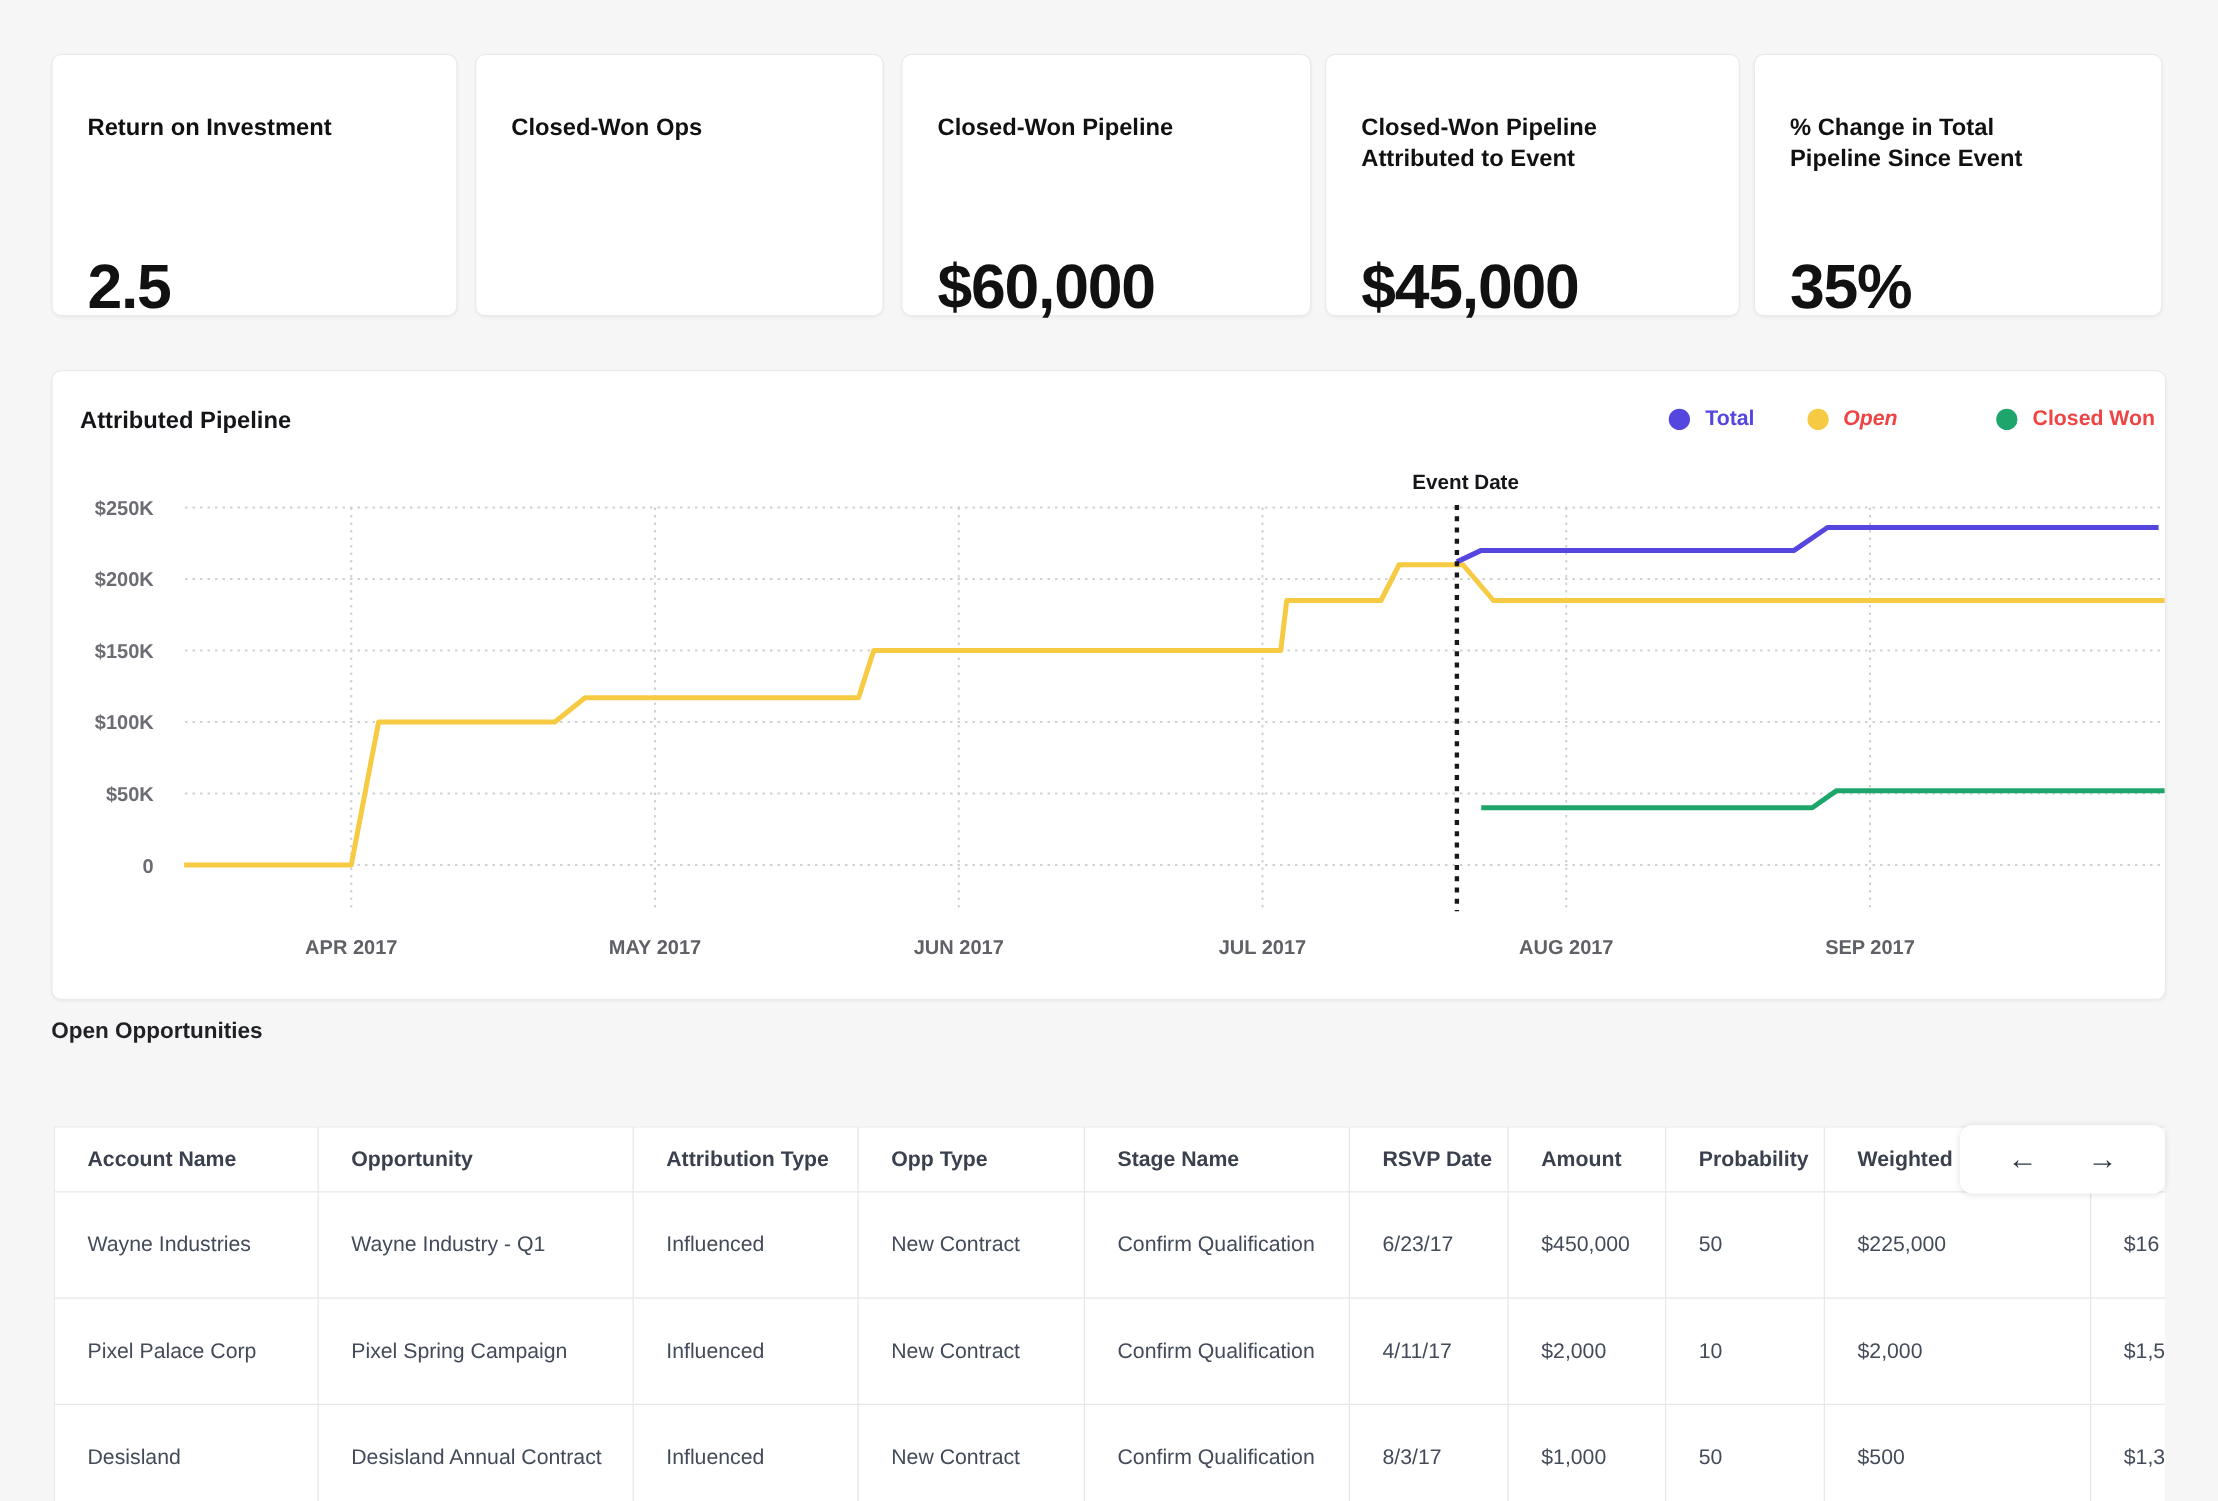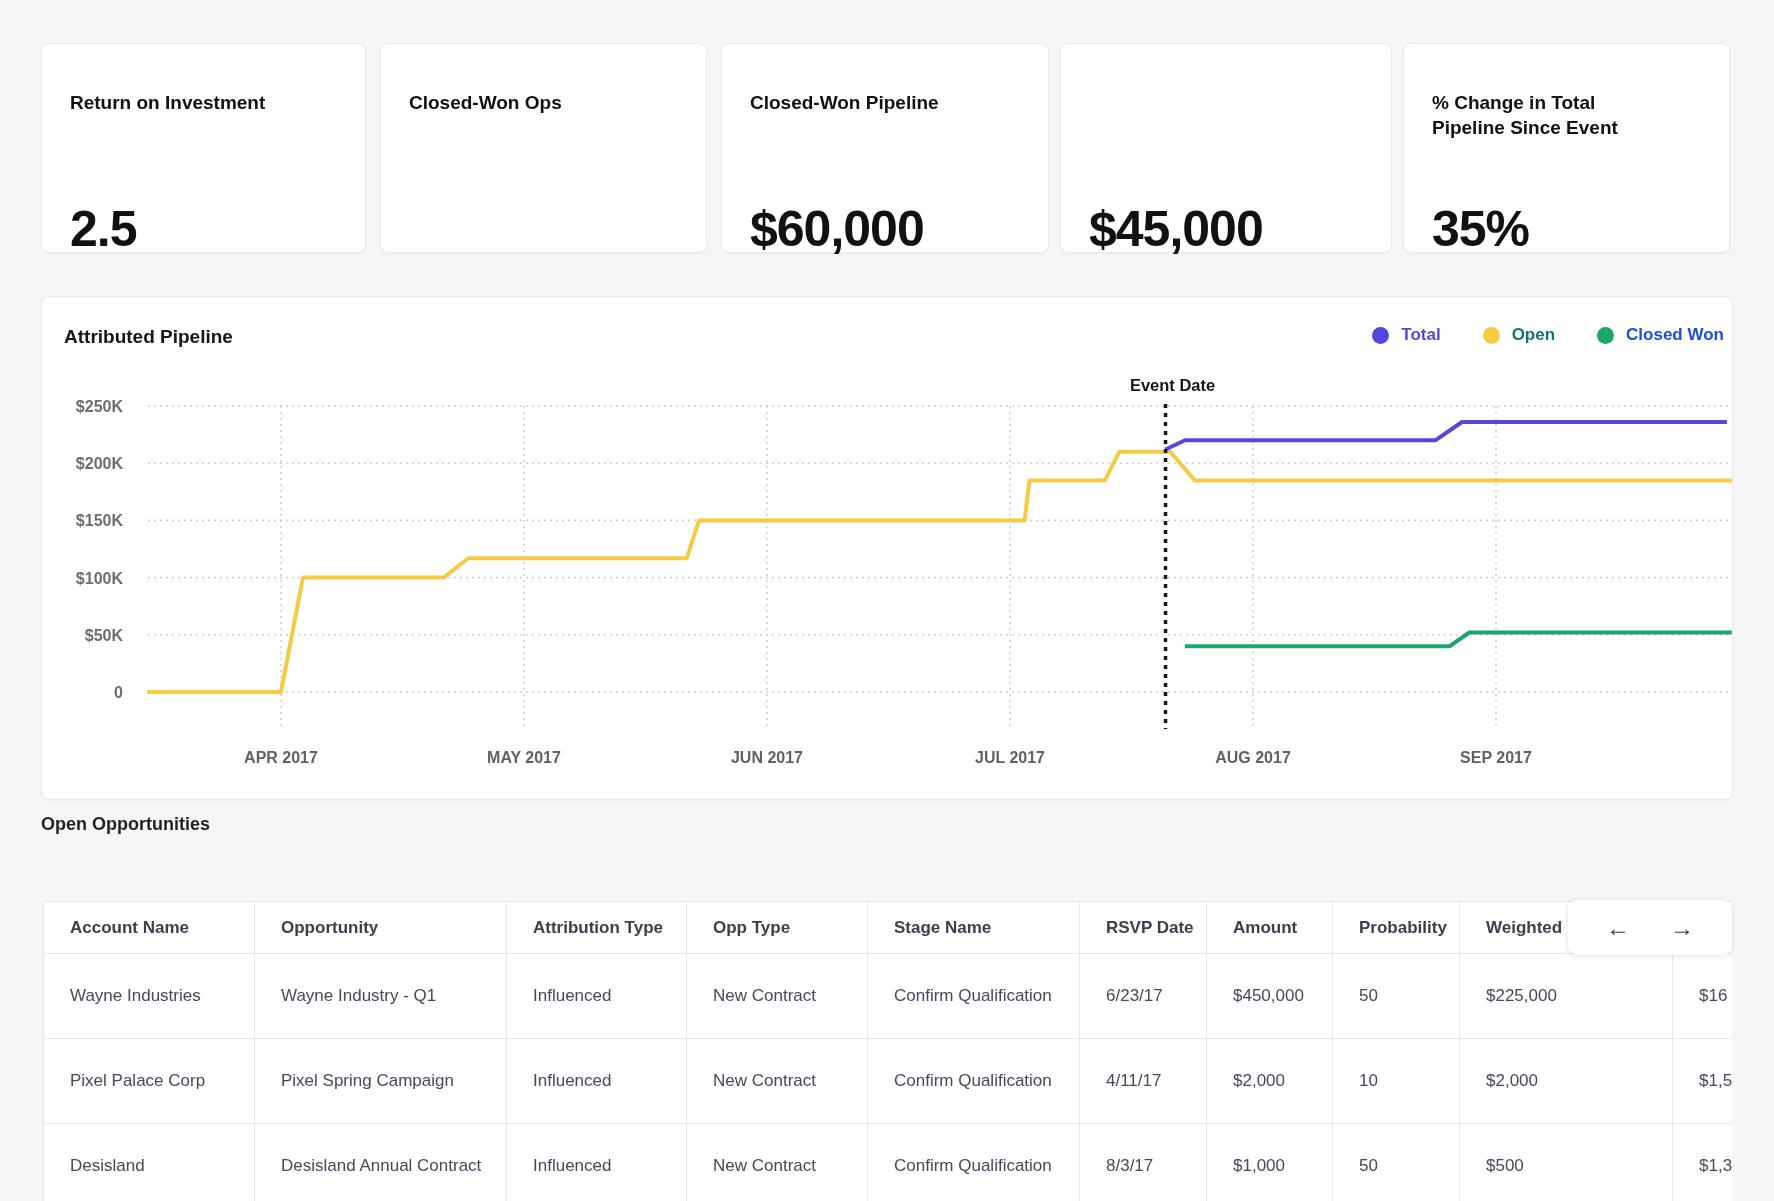--- a/index.html
+++ b/index.html
@@ -60,39 +60,40 @@
   <div class="kpi-value"><span class="primary">2.5</span><span class="secondary"></span></div>
 </div>
 <div class="card kpi-card accent" style="left:380px;width:327px;">
   <div class="kpi-title">Closed-Won Ops</div>
 </div>
 <div class="card kpi-card" style="left:721px;width:328px;">
   <div class="kpi-title">Closed-Won Pipeline</div>
   <div class="kpi-value"><span class="primary">$60,000</span><span class="secondary"></span></div>
 </div>
 <div class="card kpi-card" style="left:1060px;width:332px;">
+  <div class="kpi-title">Closed-Won Pipeline Attributed to Event</div>
   <div class="kpi-value"><span class="primary">$45,000</span><span class="secondary"></span></div>
 </div>
 <div class="card kpi-card" style="left:1403px;width:327px;">
   <div class="kpi-title">% Change in Total Pipeline Since Event</div>
   <div class="kpi-value"><span class="primary">35%</span><span class="secondary"></span></div>
 </div>
 
 <div class="card" id="chart-card">
   <div id="chart-title">Attributed Pipeline</div>
   <div id="legend">
       <div class="legend-item" style="color: rgb(85, 70, 223);">
         <span class="legend-dot" style="background: rgb(85, 70, 223);"></span>
         <span>Total</span>
       </div>
-      <div class="legend-item" style="color: #0f766e;">
+      <div class="legend-item" style="color: #ef4444; font-style: italic;">
         <span class="legend-dot" style="background: rgb(247, 202, 67);"></span>
         <span>Open</span>
       </div>
-      <div class="legend-item" style="color: #1d4ed8;">
+      <div class="legend-item" style="color: #ef4444; margin-left: 37px;">
         <span class="legend-dot" style="background: rgb(30, 165, 107);"></span>
         <span>Closed Won</span>
       </div>
     </div>
   <svg id="plot" width="1692" height="504">
       <line x1="106" y1="109" x2="1690" y2="109" stroke="#d1d1d4" stroke-width="1.6" stroke-dasharray="2 4"></line>
       <text x="81" y="115" font-size="16" font-weight="700" fill="#6b6d72" text-anchor="end">$250K</text>
       <line x1="106" y1="166.2" x2="1690" y2="166.2" stroke="#d1d1d4" stroke-width="1.6" stroke-dasharray="2 4"></line>
       <text x="81" y="172.2" font-size="16" font-weight="700" fill="#6b6d72" text-anchor="end">$200K</text>
       <line x1="106" y1="223.4" x2="1690" y2="223.4" stroke="#d1d1d4" stroke-width="1.6" stroke-dasharray="2 4"></line>

